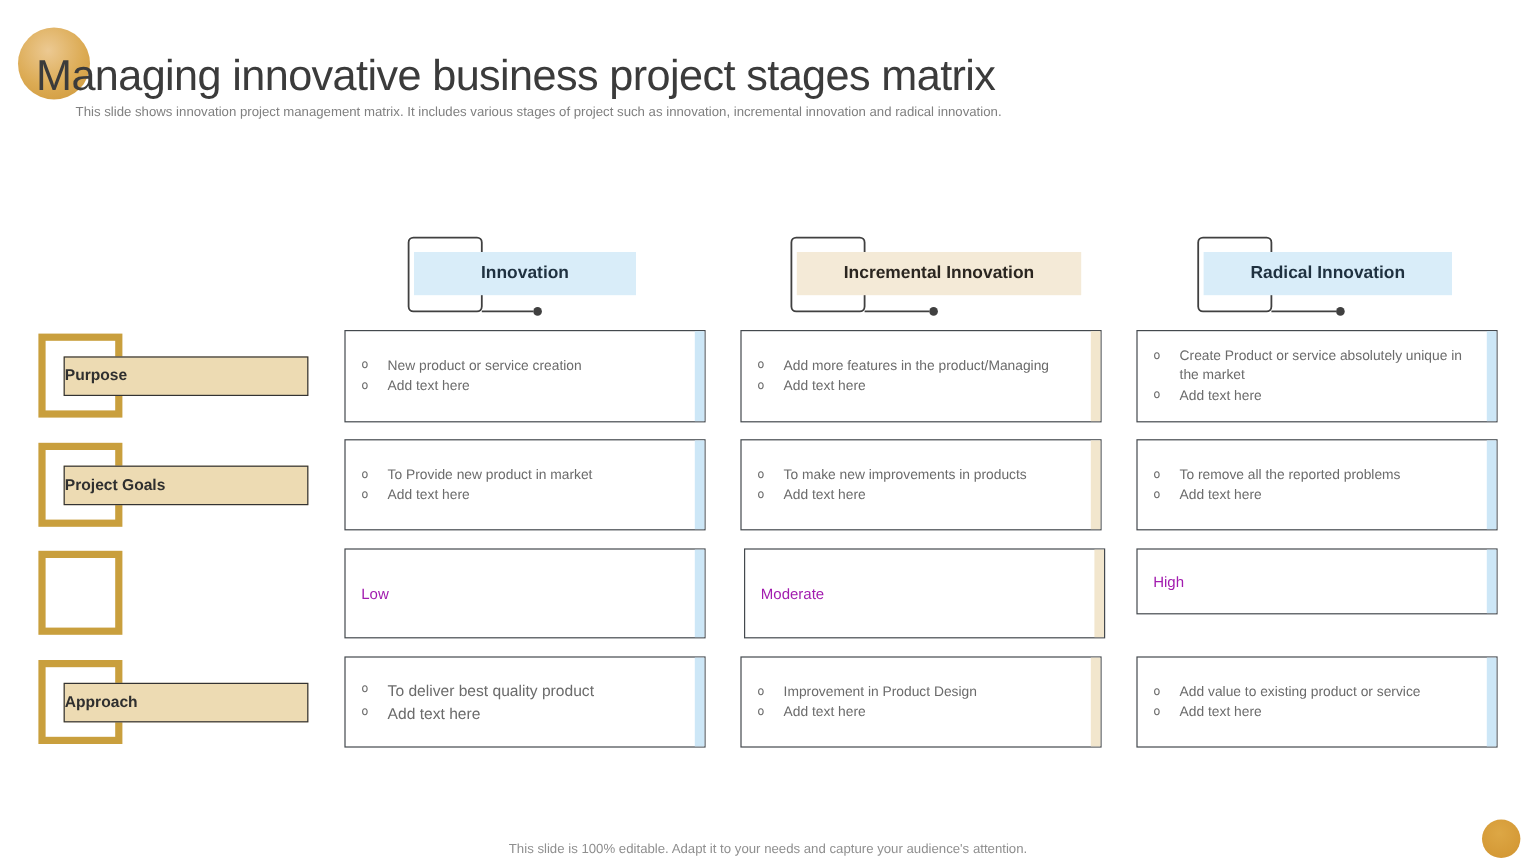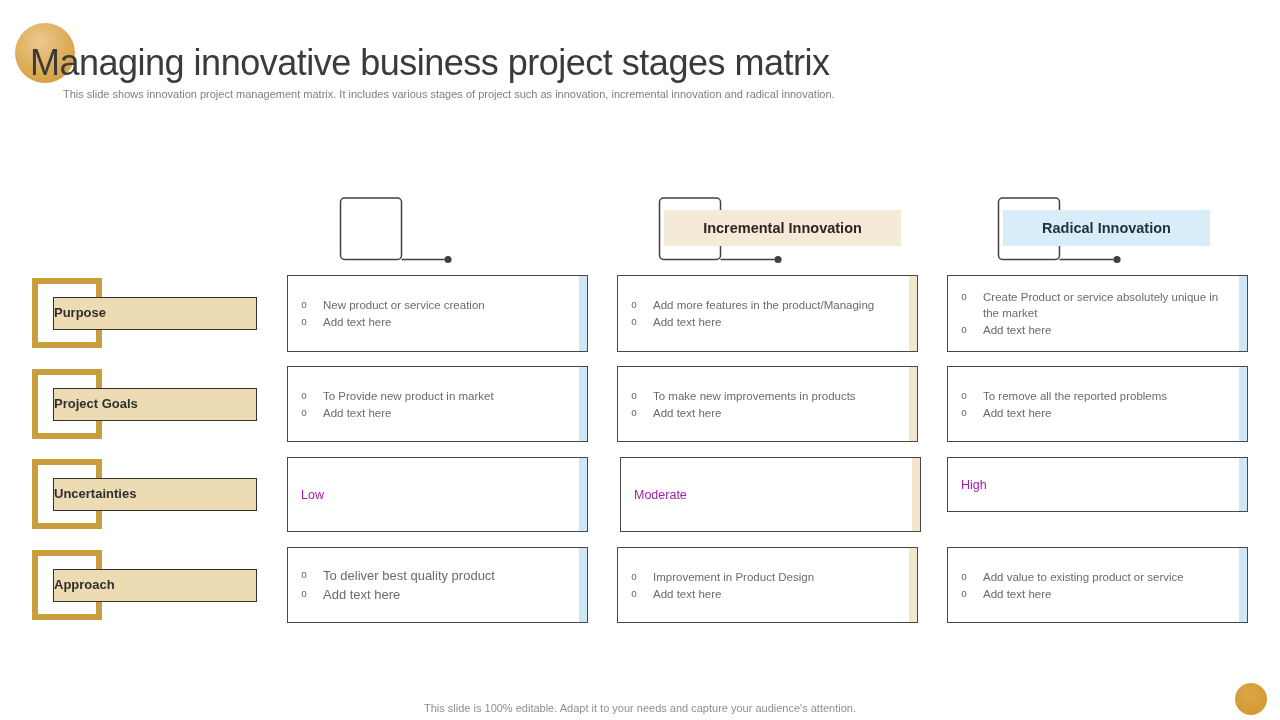--- a/index.html
+++ b/index.html
@@ -63,20 +63,21 @@
   <div class="title-circle"></div>
   <h1 class="title">Managing innovative business project stages matrix</h1>
   <p class="subtitle">This slide shows innovation project management matrix. It includes various stages of project such as innovation, incremental innovation and radical innovation.</p>
 
   <div class="hdr" style="left:287px">
     <svg width="301" height="72" viewBox="0 0 301 72">
       <rect x="53.5" y="5" width="61" height="61.5" rx="4"></rect>
       <line x1="114.5" y1="66.5" x2="157.5" y2="66.5"></line>
       <circle cx="161" cy="66.5" r="3.6"></circle>
     </svg>
+    <div class="hdr-box blue" style="left:58px;width:185px">Innovation</div>
   </div>
 
   <div class="hdr" style="left:617px">
     <svg width="301" height="72" viewBox="0 0 301 72">
       <rect x="42.5" y="5" width="61" height="61.5" rx="4"></rect>
       <line x1="103.5" y1="66.5" x2="157.5" y2="66.5"></line>
       <circle cx="161" cy="66.5" r="3.6"></circle>
     </svg>
     <div class="hdr-box cream" style="left:47px;width:237px">Incremental Innovation</div>
   </div>
@@ -93,21 +94,20 @@
   <div class="rowlabel" style="top:278px">
     <div class="gold-square"></div>
     <div class="row-box">Purpose</div>
   </div>
   <div class="rowlabel" style="top:369px">
     <div class="gold-square"></div>
     <div class="row-box">Project Goals</div>
   </div>
   <div class="rowlabel" style="top:459px">
     <div class="gold-square"></div>
-    <div class="row-box">Uncertainties</div>
   </div>
   <div class="rowlabel" style="top:550px">
     <div class="gold-square"></div>
     <div class="row-box">Approach</div>
   </div>
 
   <div class="cell" style="left:287px;top:275px;height:77px">
     <div class="cell-body">
       <div class="bullet-line">
           <span class="bm">o</span>

